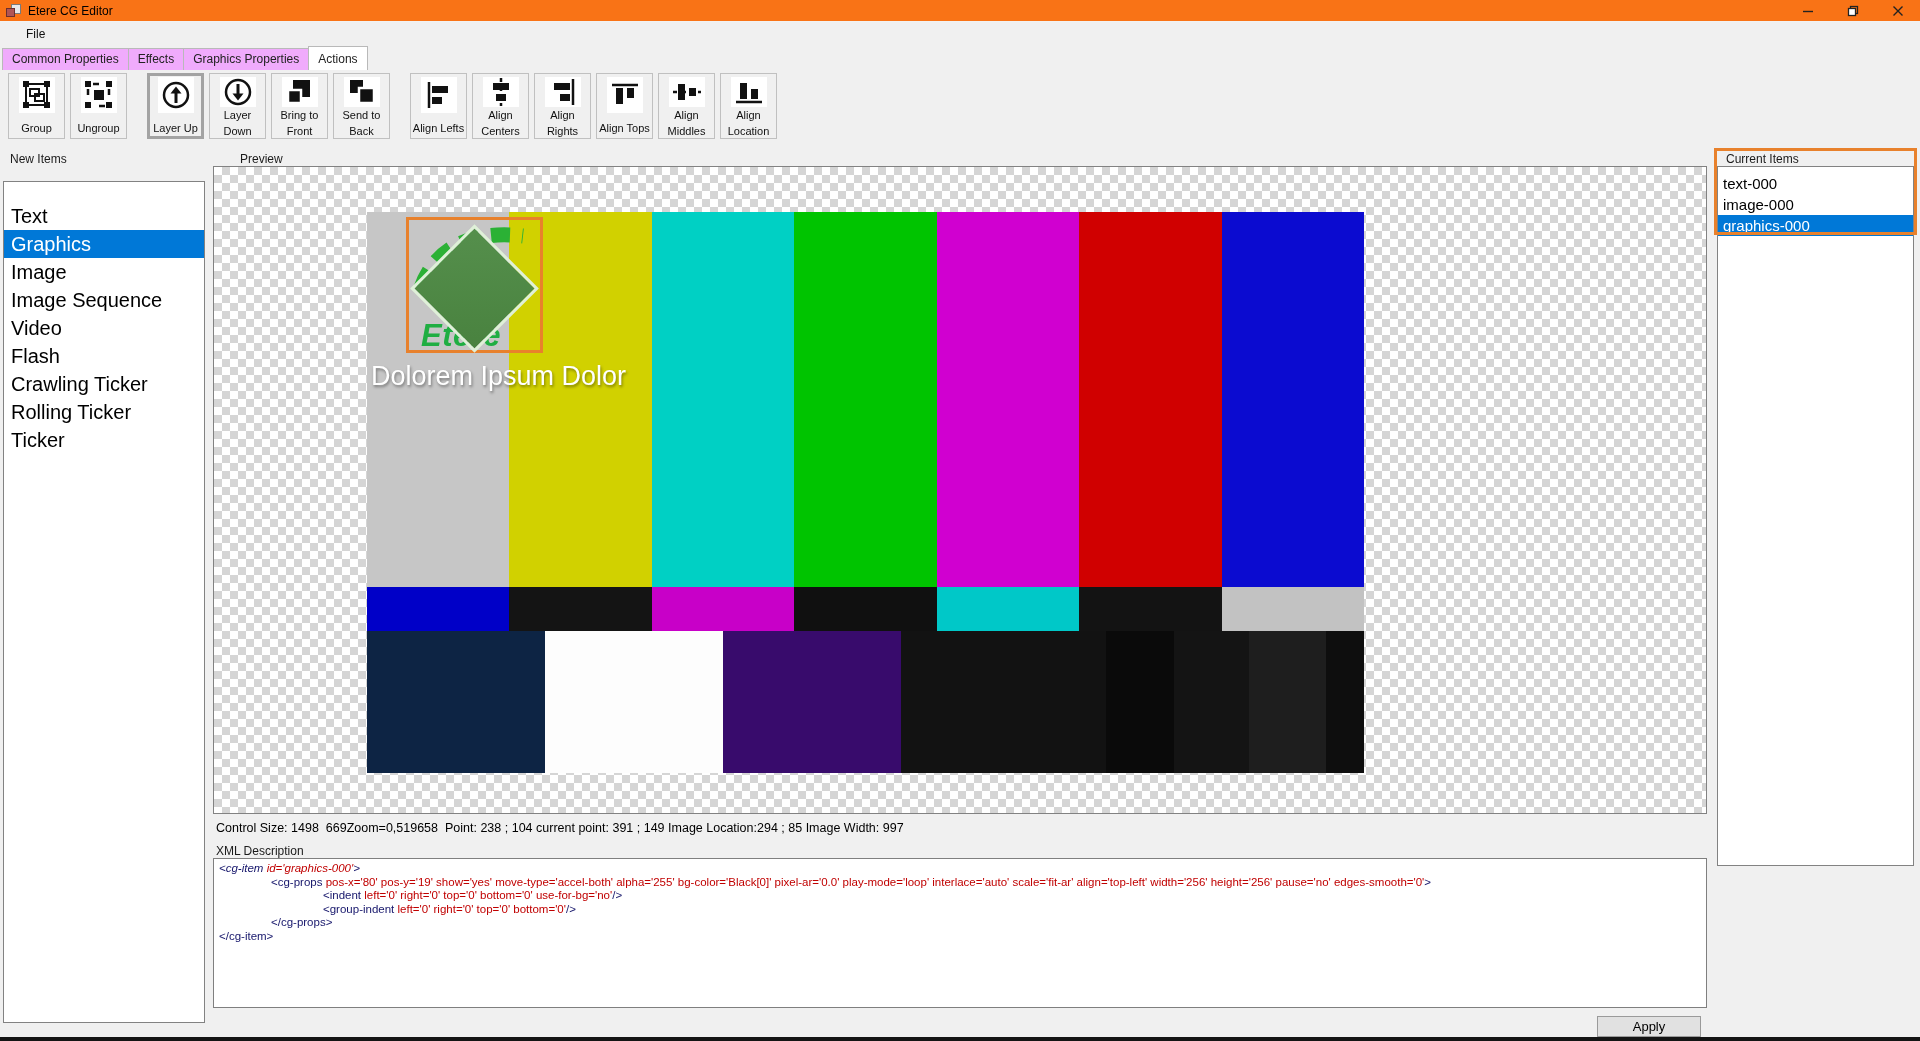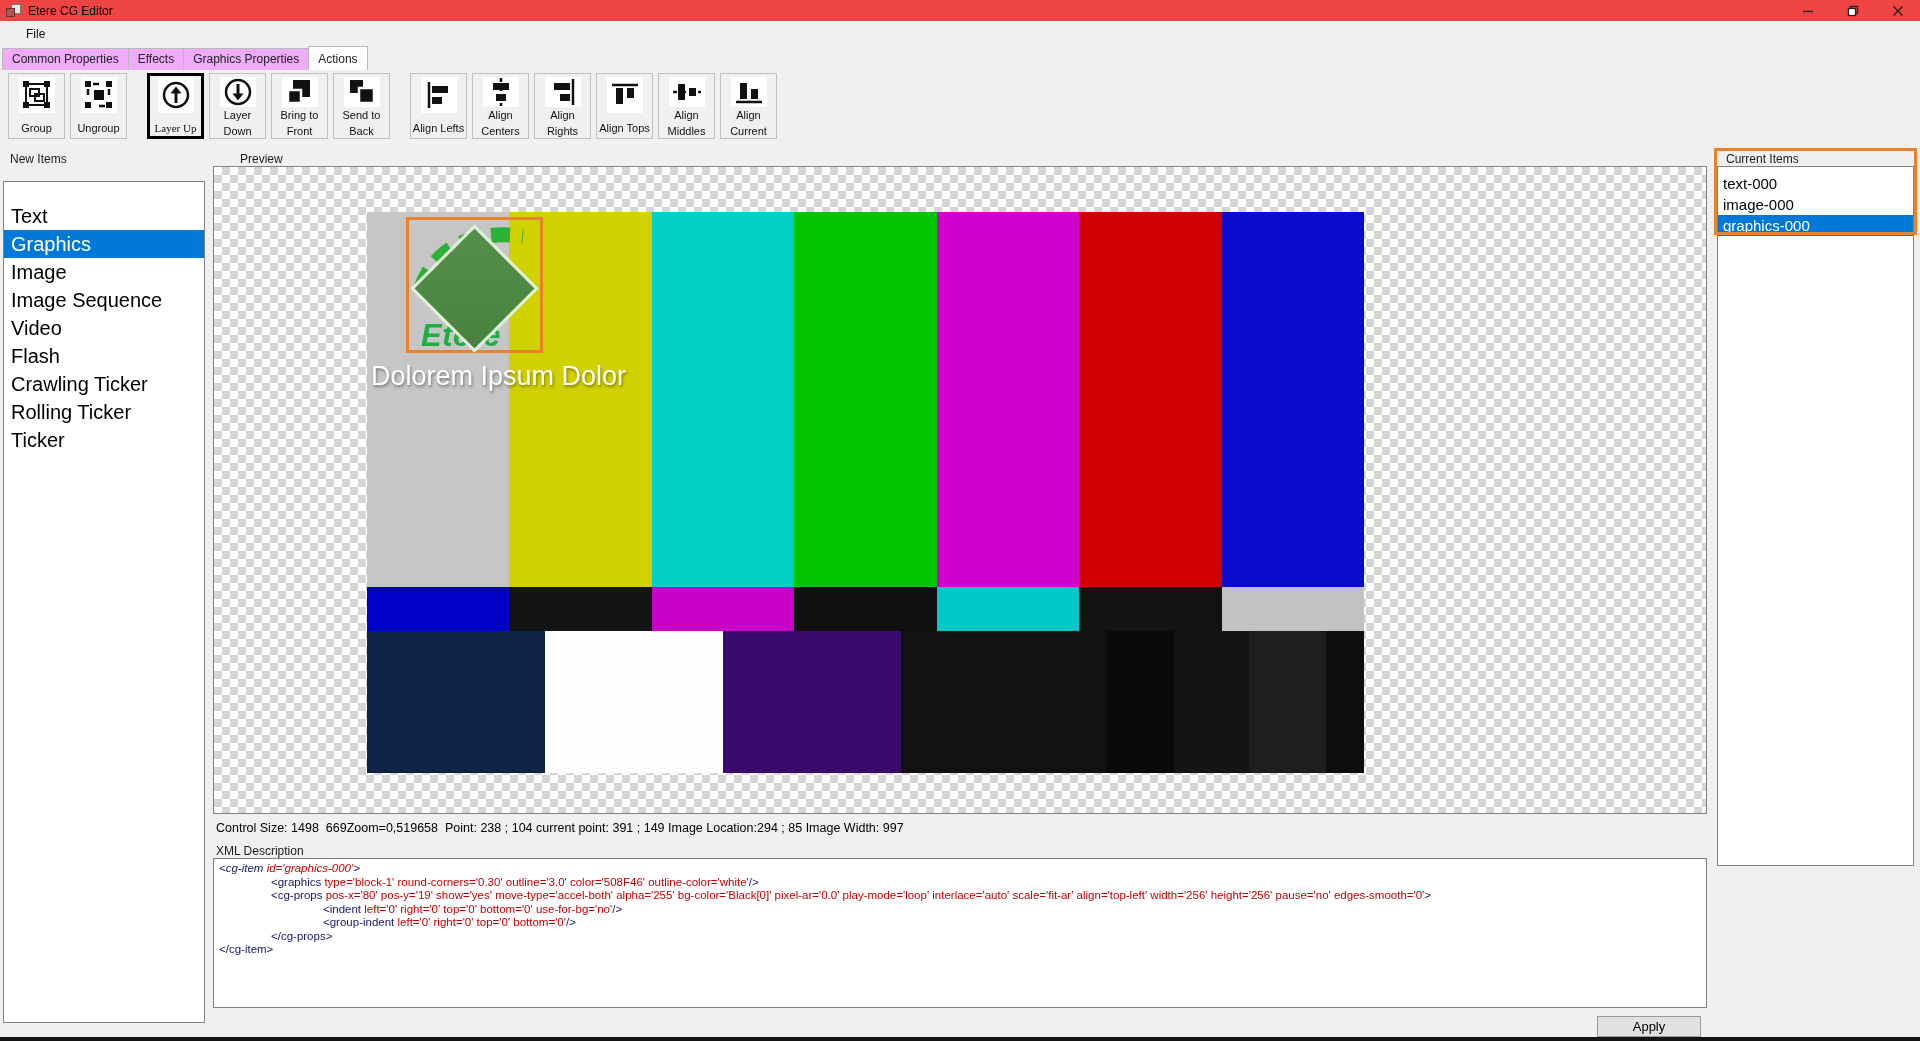--- a/index.html
+++ b/index.html
@@ -1,20 +1,20 @@
 <!DOCTYPE html>
 <html><head>
 <meta charset="utf-8">
 <style>
   * { margin:0; padding:0; box-sizing:border-box; }
   html,body { width:1920px; height:1041px; overflow:hidden; }
   body { font-family:"Liberation Sans", sans-serif; background:#f0f0f0; position:relative; color:#111; }
 
   
-  .titlebar { position:absolute; left:0; top:0; width:1920px; height:22px; background:#ef4444; display:flex; align-items:center; border-bottom:1px solid #f2f2f2;}
+  .titlebar { position:absolute; left:0; top:0; width:1920px; height:22px; background:#f97316; display:flex; align-items:center; border-bottom:1px solid #f2f2f2;}
   .app-icon { width:15px; height:13px; margin-left:6px; position:relative; }
   .app-icon .back { position:absolute; right:0; top:0; width:10px; height:10px; background:#e8e8e8; border:1px solid #7a7a7a; }
   .app-icon .front { position:absolute; left:0; bottom:0; width:9px; height:9px; background:#b05555; border:1px solid #6b2f2f; }
   .titlebar .title { font-size:12px; margin-left:7px; color:#000; }
   .win-btns { position:absolute; right:0; top:0; height:22px; display:flex; }
   .win-btn { width:45px; height:22px; display:flex; align-items:center; justify-content:center; }
   .win-btn svg { display:block; }
 
   
   .menubar { position:absolute; left:16px; top:23px; width:1920px; height:22px; background:#f0f0f0; display:flex; align-items:center; }
@@ -22,21 +22,21 @@
 
   
   .tabstrip { position:absolute; left:2px; top:48px; height:22px; display:flex; align-items:flex-end; }
   .tab { font-size:12px; padding:3px 9px 4px 9px; background:#f0abfc; border:1px solid #b9b9b9; border-bottom:none; margin-right:-1px; color:#222; }
   .tab.active { background:#ffffff; position:relative; padding-top:5px; z-index:2; }
 
   
   .toolbar { position:absolute; left:8px; top:73px; display:flex; gap:20px; }
   .btn-group { display:flex; gap:5px; }
   .tool-btn { width:57px; height:66px; background:#f0f0f0; border:1px solid #c0c0c0; display:flex; flex-direction:column; align-items:center; justify-content:space-between; padding:3px 1px 2px 1px; }
-  .tool-btn.highlighted { border:3px solid #000000; padding:1px 0 0 0;font-family:Liberation Serif, serif; }
+  .tool-btn.highlighted { border:3px solid #a3a3a3; padding:1px 0 0 0; }
   .tool-icon { width:36px; height:36px; background:#ffffff; display:flex; align-items:center; justify-content:center; }
   .tool-icon svg { width:30px; height:30px; display:block; }
   .tool-label { font-size:11px; line-height:16px; text-align:center; color:#111; }
 
   
   .panel-label { position:absolute; font-size:12px; color:#1a1a1a; background:transparent; }
   .listbox { position:absolute; background:#ffffff; border:1px solid #828282; overflow:hidden; }
 
   
   .left-list { left:3px; top:166px; width:202px; height:842px; padding-top:20px;margin-top:15px; }
@@ -241,21 +241,21 @@
         <div class="tool-label">Align Middles</div>
       </div>
       <div class="tool-btn">
         <div class="tool-icon">
           <svg viewBox="0 0 30 30">
             <path d="M2 25h26" fill="none" stroke="#111" stroke-width="2.5"></path>
             <rect x="6" y="6" width="7" height="16" fill="#111"></rect>
             <rect x="17" y="12" width="7" height="10" fill="#111"></rect>
           </svg>
         </div>
-        <div class="tool-label">Align Current</div>
+        <div class="tool-label">Align Location</div>
       </div>
     </div>
   </div>
 
 <div class="panel-label" style="left:10px; top:152px;">New Items</div>
 <div class="listbox left-list">
     <div class="left-item">Text</div>
     <div class="left-item selected">Graphics</div>
     <div class="left-item">Image</div>
     <div class="left-item">Image Sequence</div>
@@ -309,21 +309,20 @@
     </div>
     <div class="overlay-text">Dolorem Ipsum Dolor</div>
   </div>
 </div>
 
 <div class="statusline">Control Size: 1498  669Zoom=0,519658  Point: 238 ; 104 current point: 391 ; 149 Image Location:294 ; 85 Image Width: 997</div>
 
 <div class="xml-label">XML Description</div>
 <div class="xml-box">
     <div class="xml-line" style="margin-left: 0px; font-style: italic;"><span class="t">&lt;cg-item </span><span class="a">id='graphics-000'</span><span class="t">&gt;</span></div>
-    <div class="xml-line" style="margin-left: 52px;"><span class="t">&lt;graphics </span><span class="a">type='block-1' round-corners='0.30' outline='3.0' color='508F46' outline-color='white'</span><span class="t">/&gt;</span></div>
     <div class="xml-line" style="margin-left: 52px;"><span class="t">&lt;cg-props </span><span class="a">pos-x='80' pos-y='19' show='yes' move-type='accel-both' alpha='255' bg-color='Black[0]' pixel-ar='0.0' play-mode='loop' interlace='auto' scale='fit-ar' align='top-left' width='256' height='256' pause='no' edges-smooth='0'</span><span class="t">&gt;</span></div>
     <div class="xml-line" style="margin-left: 104px;"><span class="t">&lt;indent </span><span class="a">left='0' right='0' top='0' bottom='0' use-for-bg='no'</span><span class="t">/&gt;</span></div>
     <div class="xml-line" style="margin-left: 104px;"><span class="t">&lt;group-indent </span><span class="a">left='0' right='0' top='0' bottom='0'</span><span class="t">/&gt;</span></div>
     <div class="xml-line" style="margin-left: 52px;"><span class="t">&lt;/cg-props&gt;</span></div>
     <div class="xml-line" style="margin-left: 0px;"><span class="t">&lt;/cg-item&gt;</span></div>
   </div>
 
 <div class="panel-label" style="left:1726px; top:152px;">Current Items</div>
 <div class="listbox right-list">
     <div class="right-item">text-000</div>

